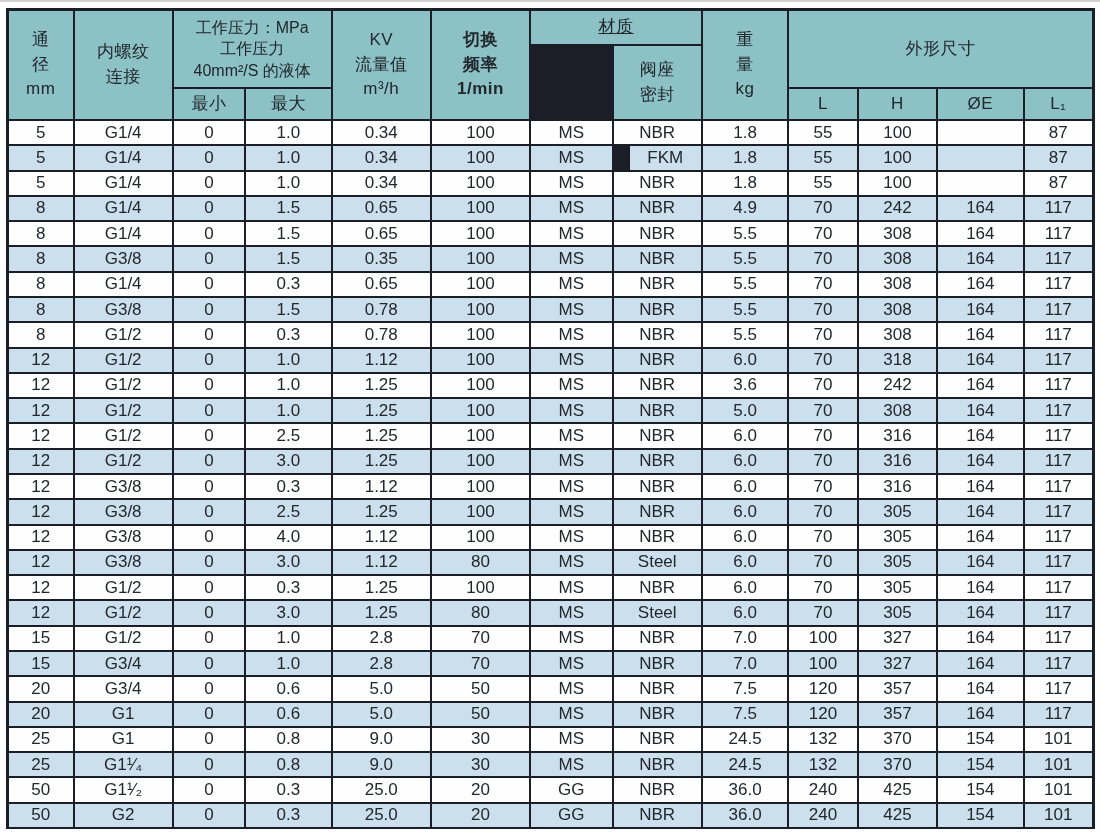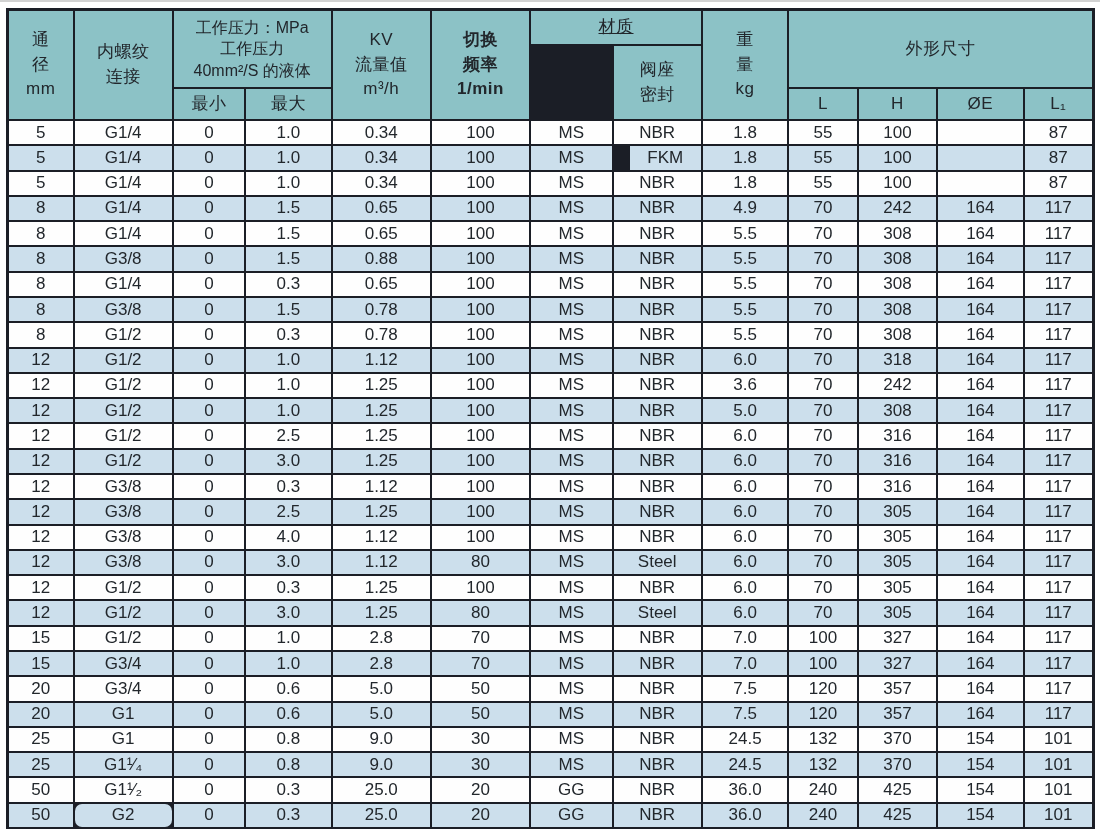--- a/index.html
+++ b/index.html
@@ -187,21 +187,21 @@
     <div class="cell" style="grid-area: 8 / 8;">NBR</div>
     <div class="cell" style="grid-area: 8 / 9;">5.5</div>
     <div class="cell" style="grid-area: 8 / 10;">70</div>
     <div class="cell" style="grid-area: 8 / 11;">308</div>
     <div class="cell" style="grid-area: 8 / 12;">164</div>
     <div class="cell" style="grid-area: 8 / 13;">117</div>
     <div class="cell alt" style="grid-area: 9 / 1;">8</div>
     <div class="cell alt" style="grid-area: 9 / 2;">G3/8</div>
     <div class="cell alt" style="grid-area: 9 / 3;">0</div>
     <div class="cell alt" style="grid-area: 9 / 4;">1.5</div>
-    <div class="cell alt" style="grid-area: 9 / 5;">0.88</div>
+    <div class="cell alt" style="grid-area: 9 / 5;">0.35</div>
     <div class="cell alt" style="grid-area: 9 / 6;">100</div>
     <div class="cell alt" style="grid-area: 9 / 7;">MS</div>
     <div class="cell alt" style="grid-area: 9 / 8;">NBR</div>
     <div class="cell alt" style="grid-area: 9 / 9;">5.5</div>
     <div class="cell alt" style="grid-area: 9 / 10;">70</div>
     <div class="cell alt" style="grid-area: 9 / 11;">308</div>
     <div class="cell alt" style="grid-area: 9 / 12;">164</div>
     <div class="cell alt" style="grid-area: 9 / 13;">117</div>
     <div class="cell" style="grid-area: 10 / 1;">8</div>
     <div class="cell" style="grid-area: 10 / 2;">G1/4</div>
@@ -470,21 +470,21 @@
     <div class="cell" style="grid-area: 30 / 5;">25.0</div>
     <div class="cell" style="grid-area: 30 / 6;">20</div>
     <div class="cell" style="grid-area: 30 / 7;">GG</div>
     <div class="cell" style="grid-area: 30 / 8;">NBR</div>
     <div class="cell" style="grid-area: 30 / 9;">36.0</div>
     <div class="cell" style="grid-area: 30 / 10;">240</div>
     <div class="cell" style="grid-area: 30 / 11;">425</div>
     <div class="cell" style="grid-area: 30 / 12;">154</div>
     <div class="cell" style="grid-area: 30 / 13;">101</div>
     <div class="cell alt" style="grid-area: 31 / 1;">50</div>
-    <div class="cell alt" style="grid-area: 31 / 2; border-radius: 7px;">G2</div>
+    <div class="cell alt" style="grid-area: 31 / 2;">G2</div>
     <div class="cell alt" style="grid-area: 31 / 3;">0</div>
     <div class="cell alt" style="grid-area: 31 / 4;">0.3</div>
     <div class="cell alt" style="grid-area: 31 / 5;">25.0</div>
     <div class="cell alt" style="grid-area: 31 / 6;">20</div>
     <div class="cell alt" style="grid-area: 31 / 7;">GG</div>
     <div class="cell alt" style="grid-area: 31 / 8;">NBR</div>
     <div class="cell alt" style="grid-area: 31 / 9;">36.0</div>
     <div class="cell alt" style="grid-area: 31 / 10;">240</div>
     <div class="cell alt" style="grid-area: 31 / 11;">425</div>
     <div class="cell alt" style="grid-area: 31 / 12;">154</div>

